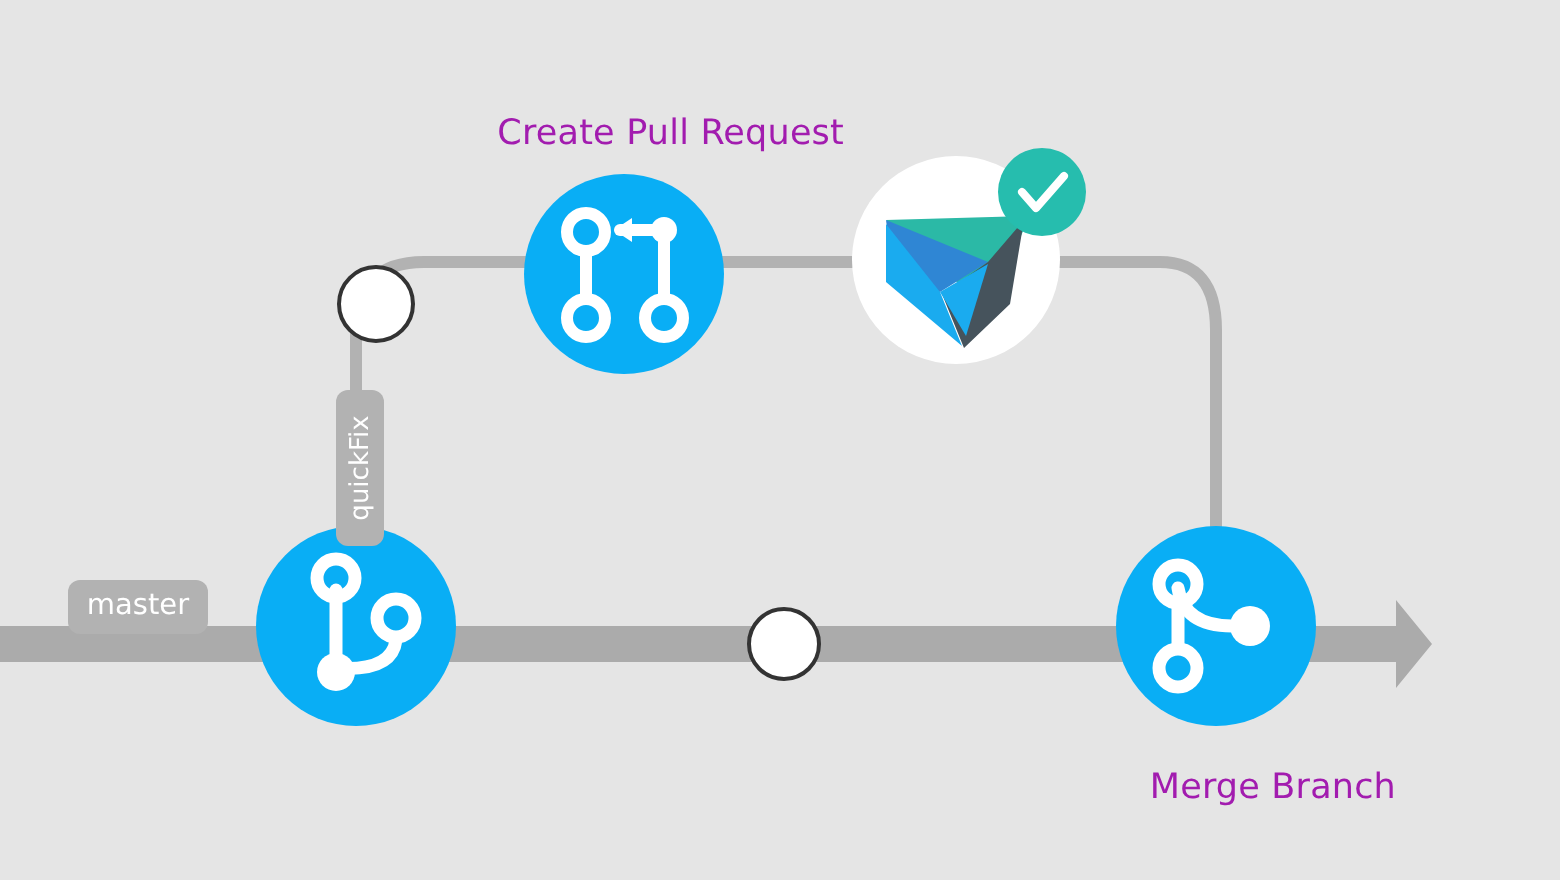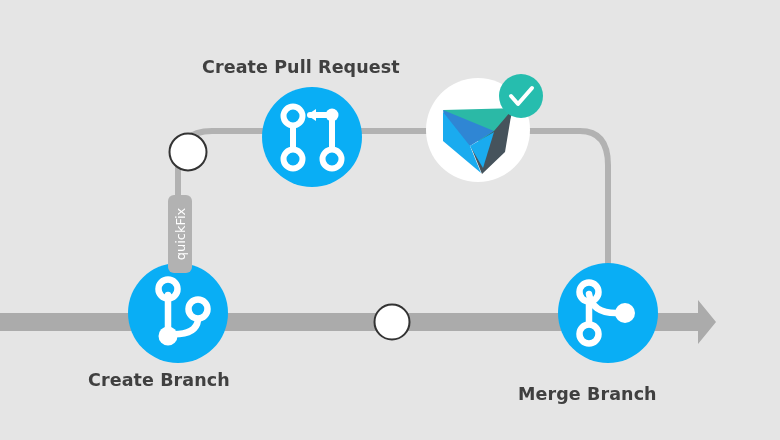--- a/index.html
+++ b/index.html
@@ -19,26 +19,26 @@
     inset: 0;
     background: #e5e5e5;
   }
   #svg-layer {
     position: absolute;
     left: 0;
     top: 0;
   }
   .node-label {
     position: absolute;
-    font-weight: bold;
+    font-weight: normal;
     font-size: 17.5px;
-    color: #404040;
+    color: #a21caf;
     letter-spacing: .1px;
     white-space: nowrap;
-    text-align: left;
+    text-align: right;
   }
   .branch-tag {
     position: absolute;
     background: #b2b2b2;
     color: #ffffff;
     font-size: 13px;
     line-height: 1;
     border-radius: 6px;
     display: flex;
     align-items: center;
@@ -159,19 +159,19 @@
         <line x1="589" y1="302" x2="589" y2="324"></line>
 
         <path d="M589 294 Q592 313 616 313"></path>
         <circle cx="625" cy="313" r="10" fill="#ffffff" stroke="none"></circle>
       </g>
     </g>
   </svg>
 
   <div class="node-label" id="label-create-pull-request">Create Pull Request</div>
 
-  <div class="node-label" id="label-create-branch">Create Branch</div>
 
   <div class="node-label" id="label-merge-branch">Merge Branch</div>
 
+  <div class="branch-tag" id="master-tag">master</div>
 
   <div class="branch-tag" id="quickfix-tag">quickFix</div>
 </div>
 
 </body></html>

